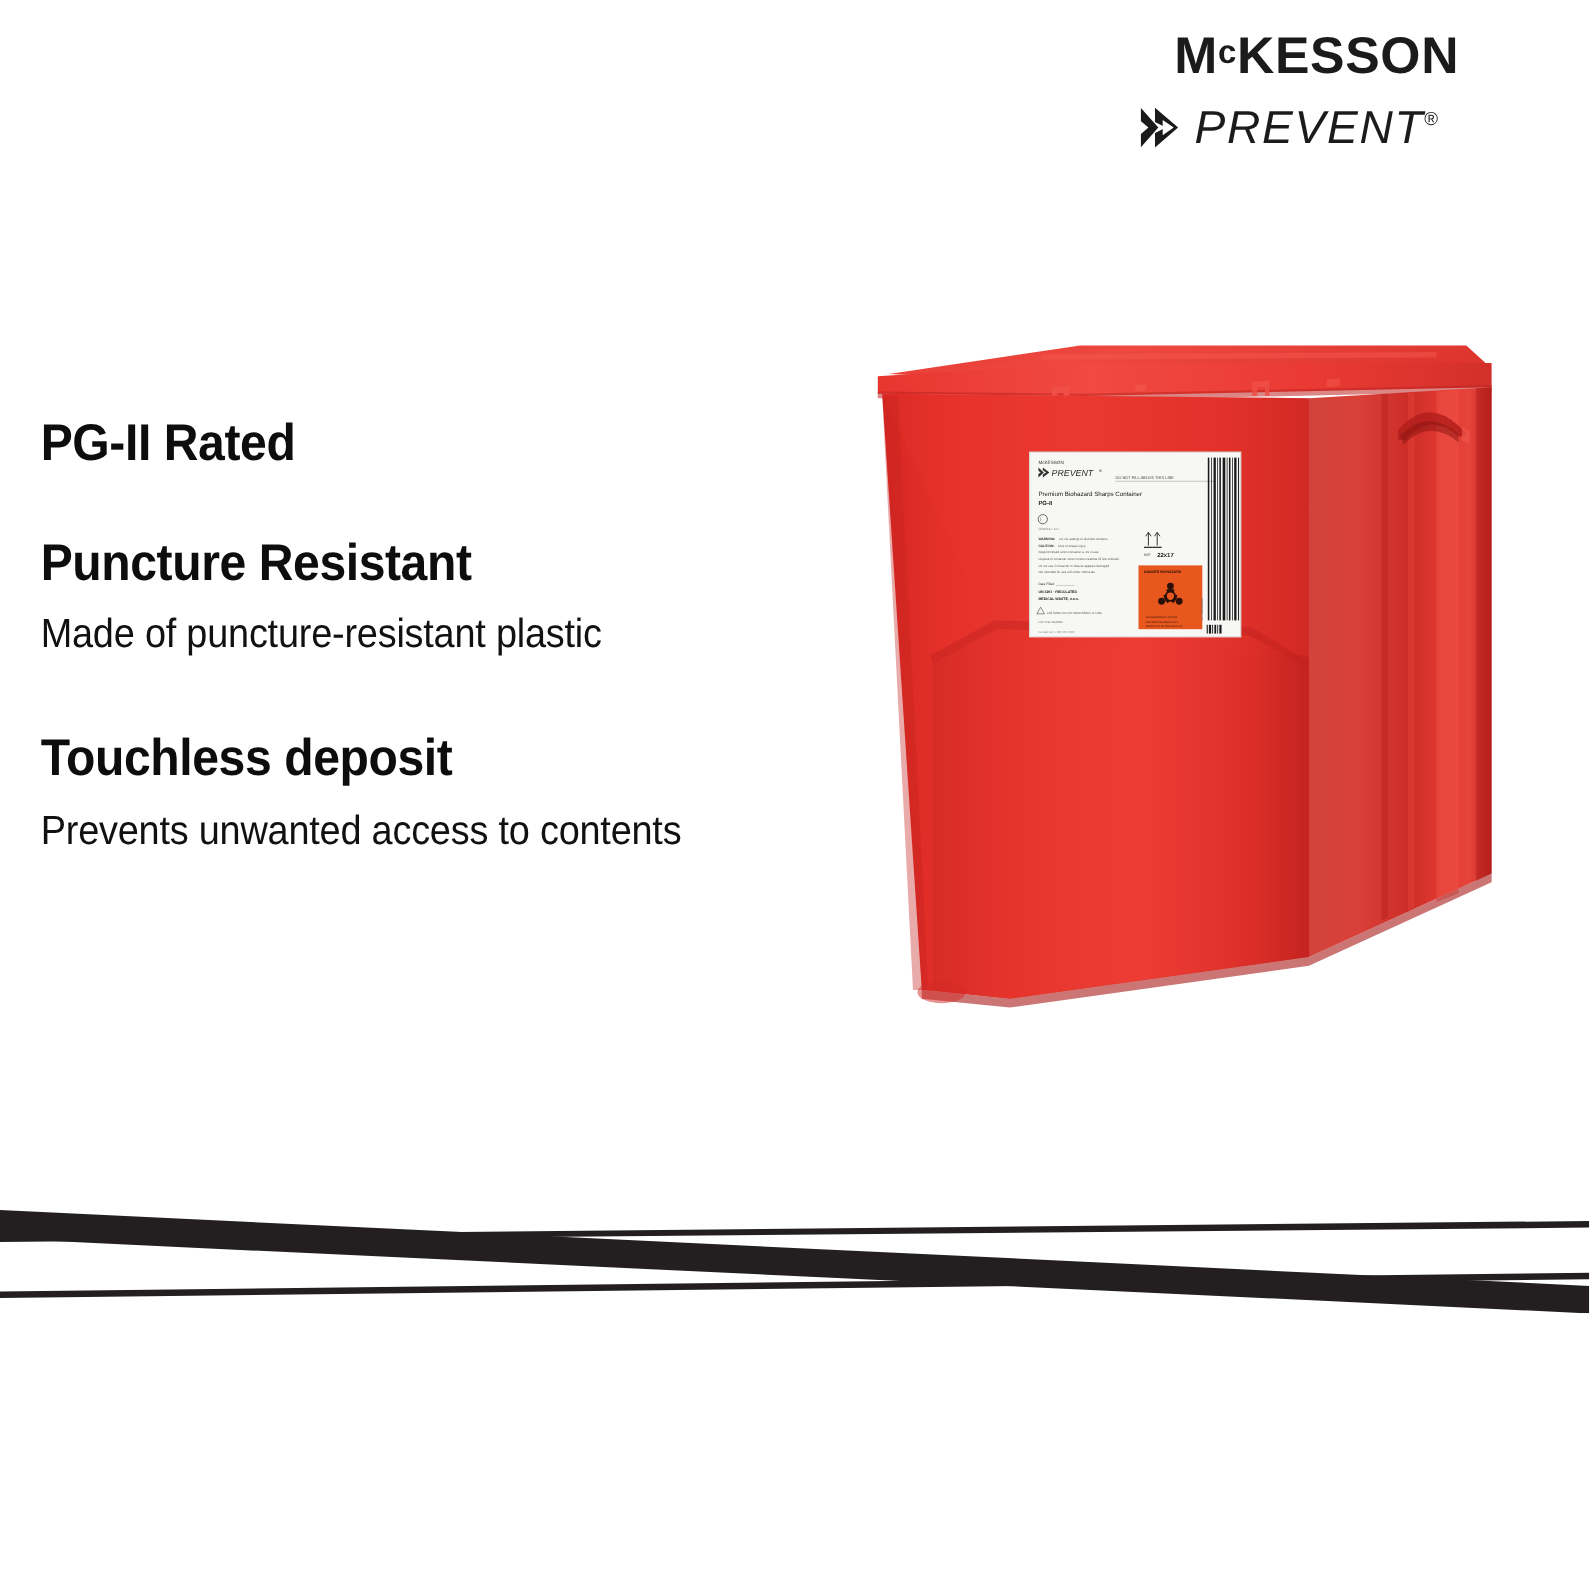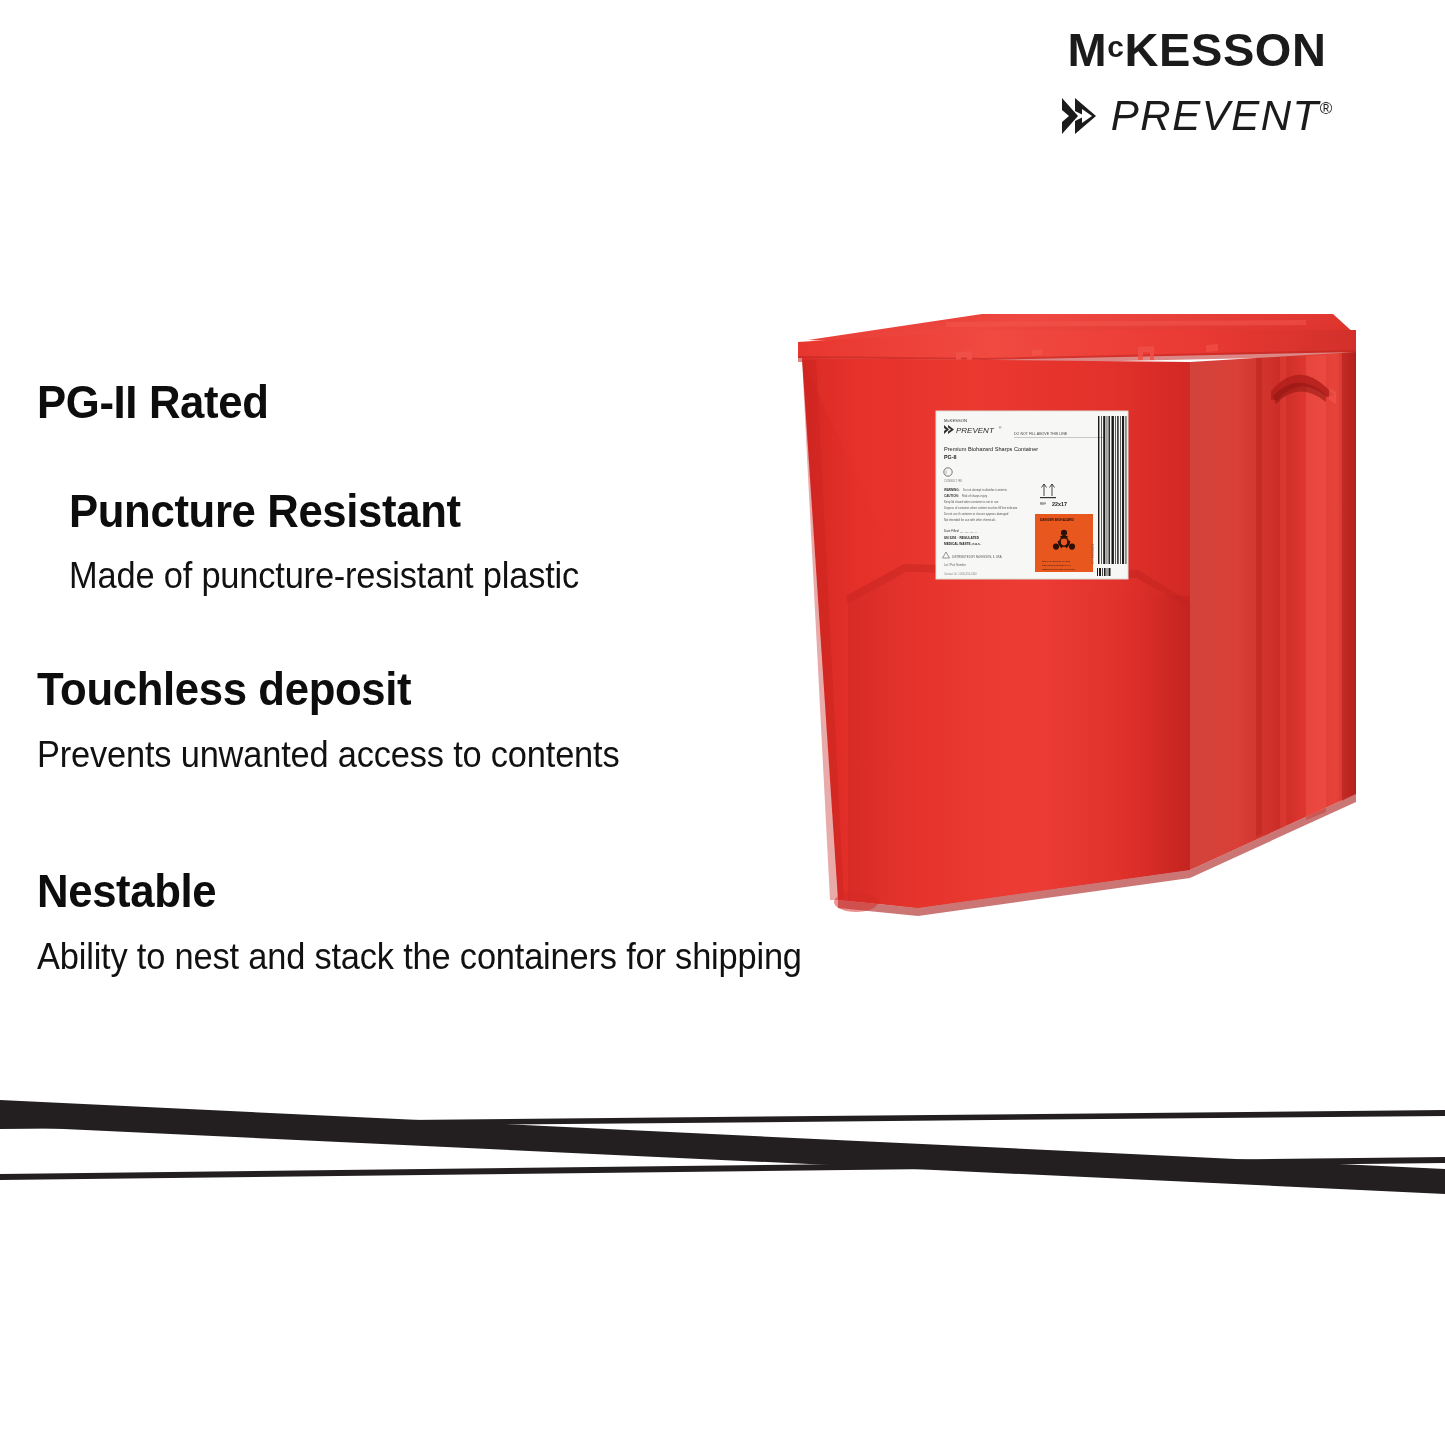--- a/index.html
+++ b/index.html
@@ -36,21 +36,21 @@
     white-space: nowrap;
   }
   #brand-mckesson .small-c {
     font-size: 30px;
     vertical-align: 9px;
   }
   #brand-prevent-row {
     margin-top: 22px;
     display: flex;
     align-items: center;
-    justify-content: center;
+    justify-content: flex-start;
     gap: 7px;
   }
   #prevent-chevrons {
     display: block;
     width: 42px;
     height: 40px;
     flex: 0 0 auto;
   }
   #brand-prevent-word {
     font-family: "Liberation Sans", sans-serif;
@@ -97,21 +97,21 @@
     line-height: 1.45;
     color: #111111;
     letter-spacing: -0.2px;
     margin-top: 12px;
     transform: scaleX(0.93);
     transform-origin: left center;
     white-space: nowrap;
   }
   .feature-desc .line2 { display: block; margin-top: 22px; }
   .feature.f-pgii  { margin-bottom: 56px; }
-  .feature.f-punct { margin-bottom: 60px; margin-left: 32px; }
+  .feature.f-punct { margin-bottom: 60px; }
   .feature.f-touch { margin-bottom: 84px; }
   .feature.f-nest  { margin-bottom: 62px; }
 
   
   #product {
     position: absolute;
     left: 786px;
     top: 296px;
     width: 584px;
     height: 660px;
@@ -155,24 +155,20 @@
     <div class="feature f-punct">
       <div class="feature-title">Puncture Resistant</div>
       <div class="feature-desc">Made of puncture-resistant plastic</div>
     </div>
 
     <div class="feature f-touch">
       <div class="feature-title">Touchless deposit</div>
       <div class="feature-desc">Prevents unwanted access to contents</div>
     </div>
 
-    <div class="feature f-nest">
-      <div class="feature-title">Nestable</div>
-      <div class="feature-desc">Ability to nest and stack the containers for shipping</div>
-    </div>
 
 
   </div>
 
   <div id="product">
     <svg viewBox="0 0 584 660" xmlns="http://www.w3.org/2000/svg">
       <defs>
         <linearGradient id="frontGrad" x1="0" y1="0" x2="1" y2="0">
           <stop offset="0%" stop-color="#D62722"></stop>
           <stop offset="14%" stop-color="#E43029"></stop>

